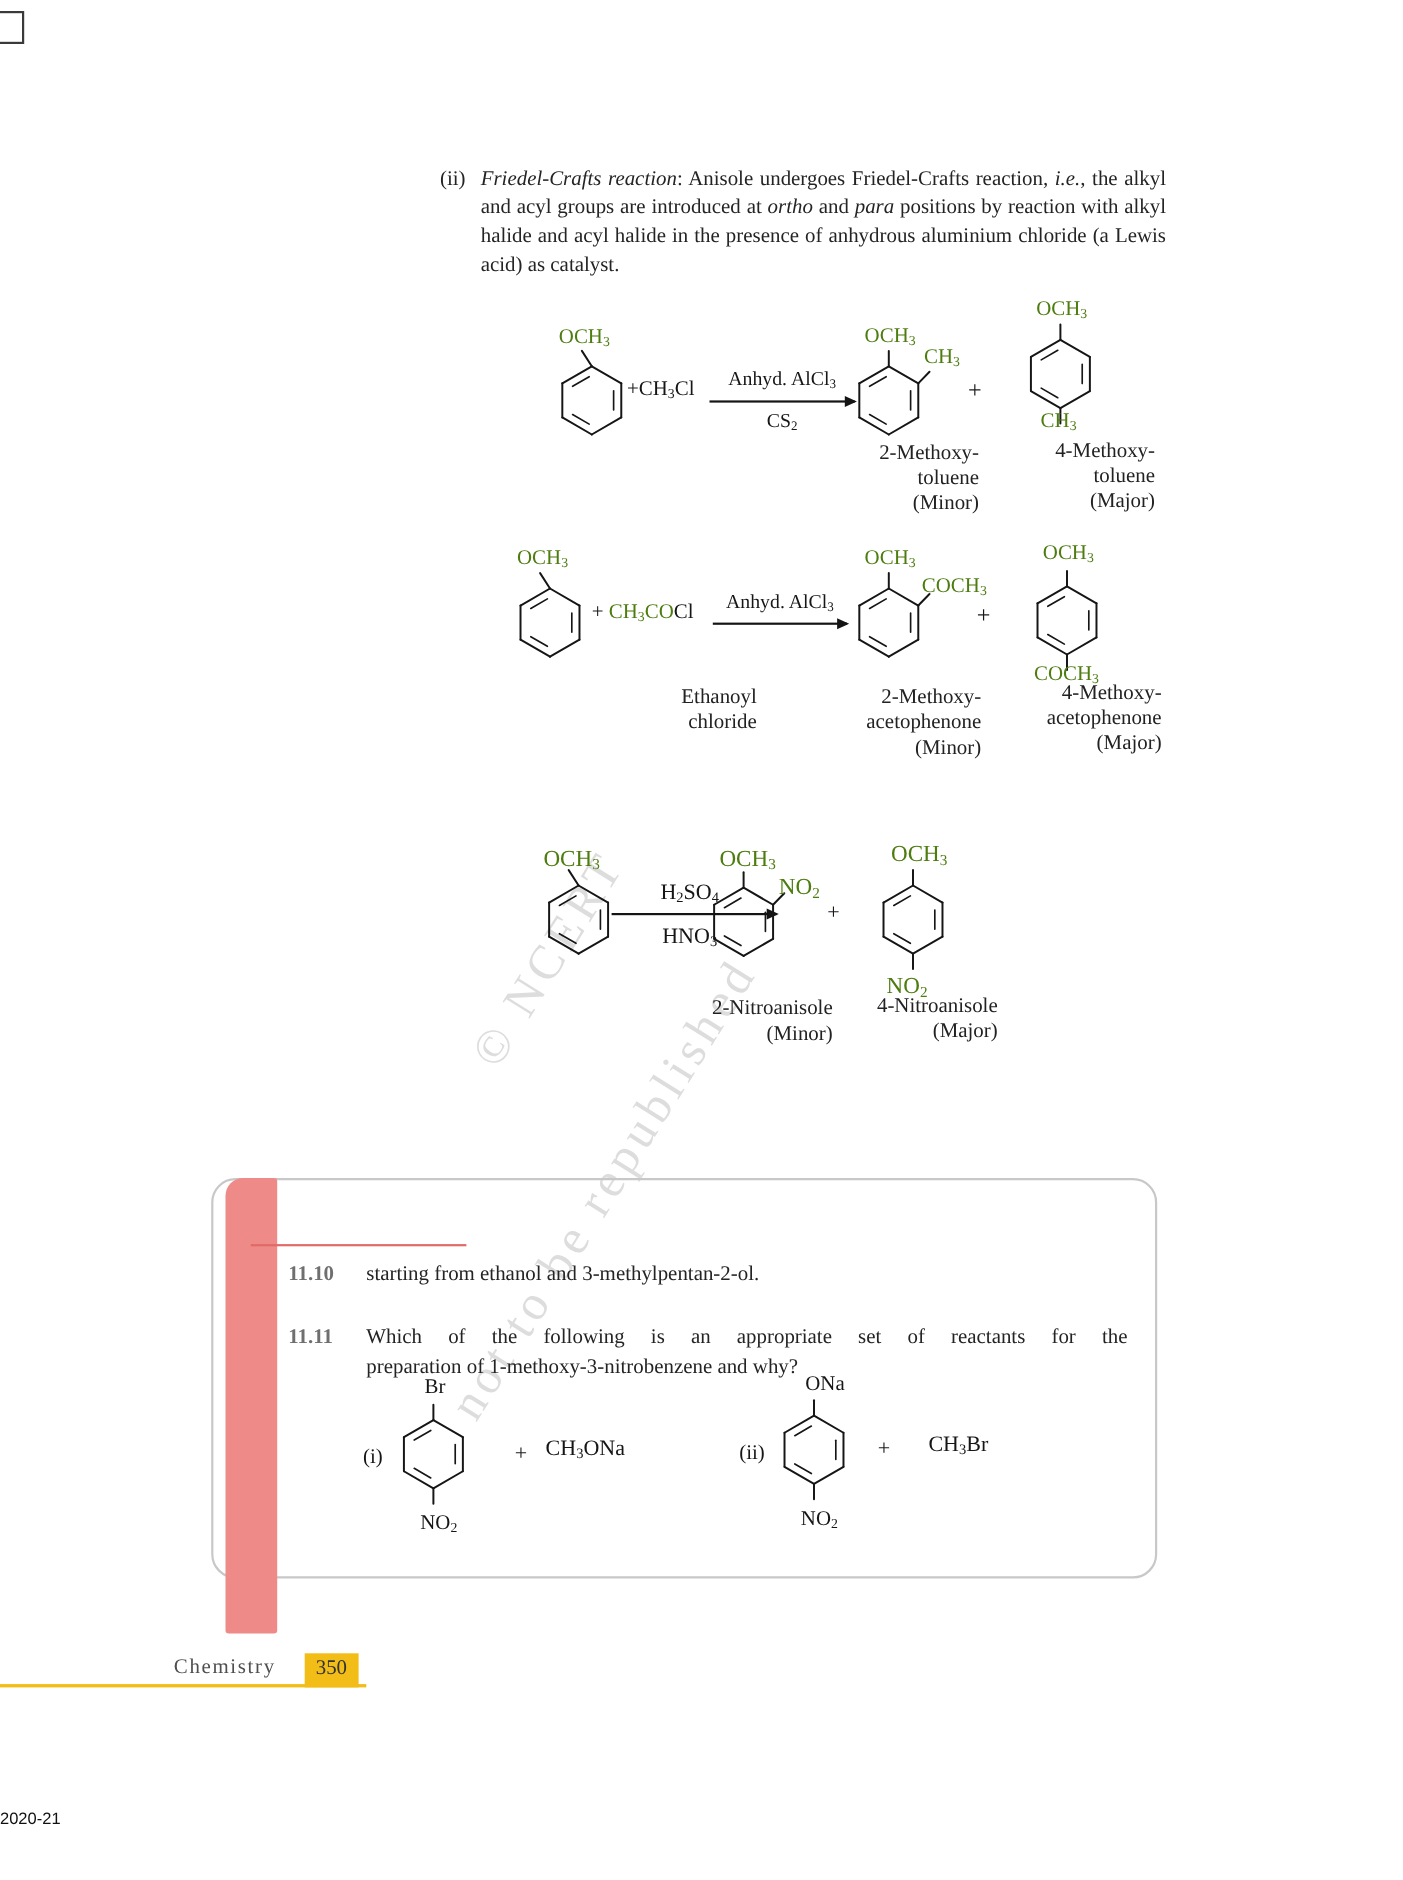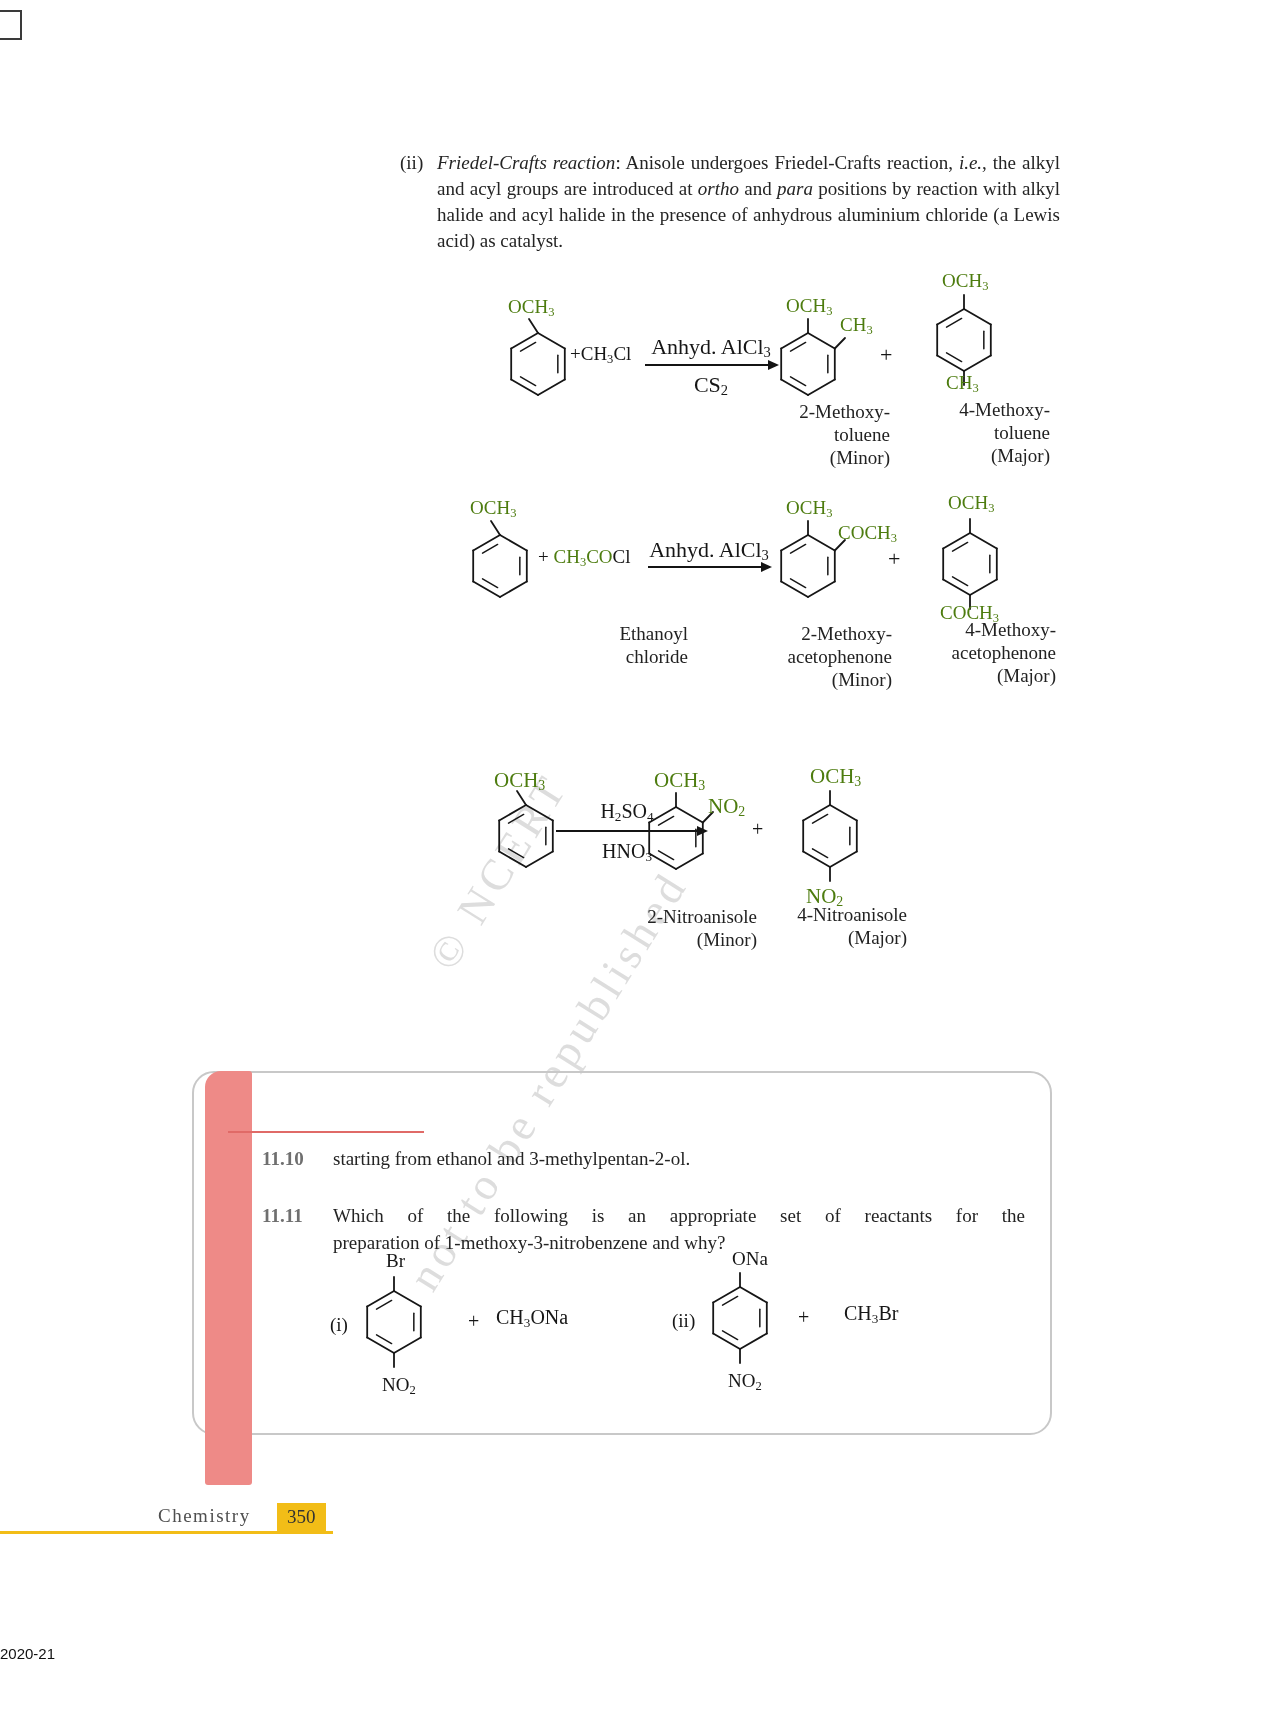--- a/index.html
+++ b/index.html
@@ -14,21 +14,21 @@
   .ptext{text-align:justify;}
   
   .chem{position:absolute;font-size:19px;white-space:nowrap;color:#161616;}
   .chem.big{font-size:21px;}
   .mag{color:#4d7c0f;text-align:center;}
   sub{font-size:.66em;vertical-align:-0.22em;line-height:0;}
   .ring{position:absolute;width:84px;height:100px;}
   .arrow{position:absolute;height:0;border-top:2px solid #141414;}
   .arrow::after{content:"";position:absolute;right:-2px;top:-6px;width:0;height:0;
       border-left:11px solid #141414;border-top:5px solid transparent;border-bottom:5px solid transparent;}
-  .alabel{position:absolute;text-align:center;font-size:22px;white-space:nowrap;color:#161616;}
+  .alabel{position:absolute;text-align:center;font-size:18px;white-space:nowrap;color:#161616;}
   .names{position:absolute;text-align:right;font-size:19px;line-height:23px;color:#222;}
   .plus{position:absolute;font-size:22px;color:#161616;}
   
   .box{position:absolute;border:2px solid #c8c8c8;border-radius:22px;background:transparent;}
   .bar{position:absolute;background:#ee8a87;border-radius:16px 3px 3px 3px;}
   .ititle{position:absolute;font-family:"DejaVu Serif",serif;font-style:italic;
           font-size:29px;color:#4f4f4f;letter-spacing:1px;}
   .iuline{position:absolute;height:2px;background:#e06a67;}
   .qnum{position:absolute;font-weight:bold;color:#6f6f6f;font-size:19px;}
   .qtext{position:absolute;font-size:19px;line-height:27px;color:#242424;}

